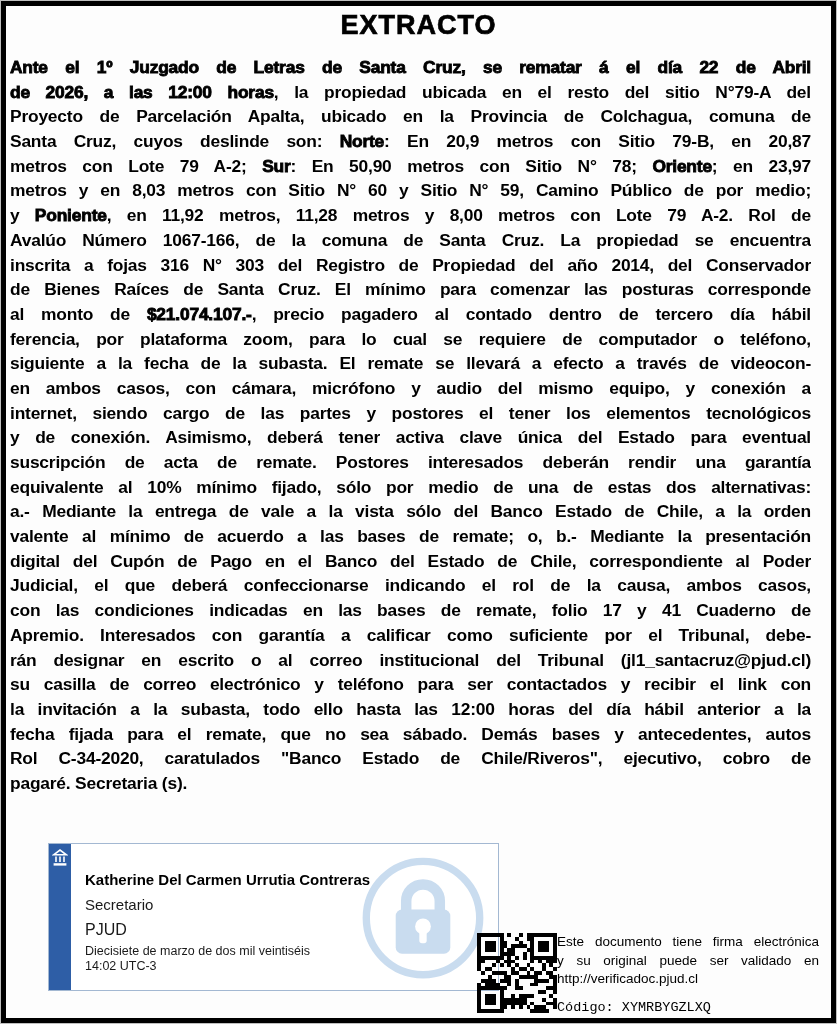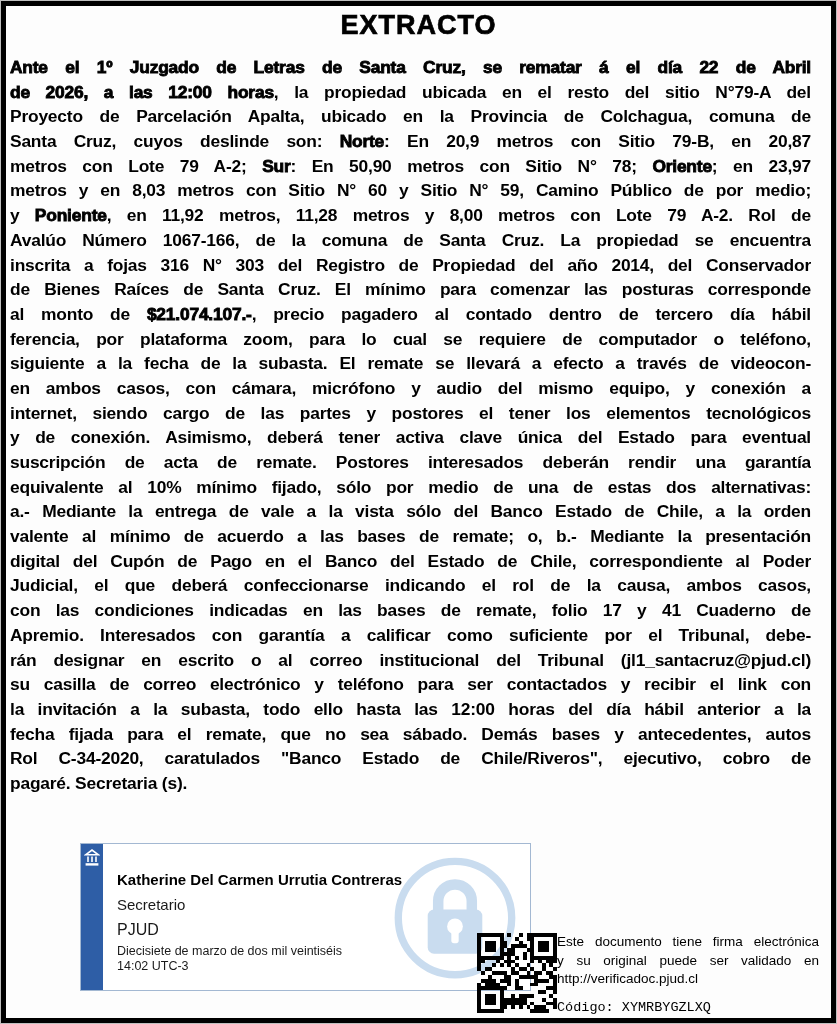--- a/index.html
+++ b/index.html
@@ -42,21 +42,20 @@
   }
   .line.last{text-align-last:left;}
   .xb{-webkit-text-stroke:0.85px #000;}
   
   .sig-box{
     position:absolute;left:42px;top:837px;
     width:451px;height:148px;
     box-sizing:border-box;
     border:1px solid var(--sig-border,#a3b8d2);
     background:#fff;
-    margin-left:32px;
   }
   .sig-bar{
     position:absolute;left:0;top:0;bottom:0;width:22px;
     background:var(--accent,#2e5ea6);
   }
   .sig-bar svg{position:absolute;left:3px;top:4px;}
   .sig-watermark{
     position:absolute;right:12px;top:11px;width:126px;height:126px;
     z-index:0;
   }

